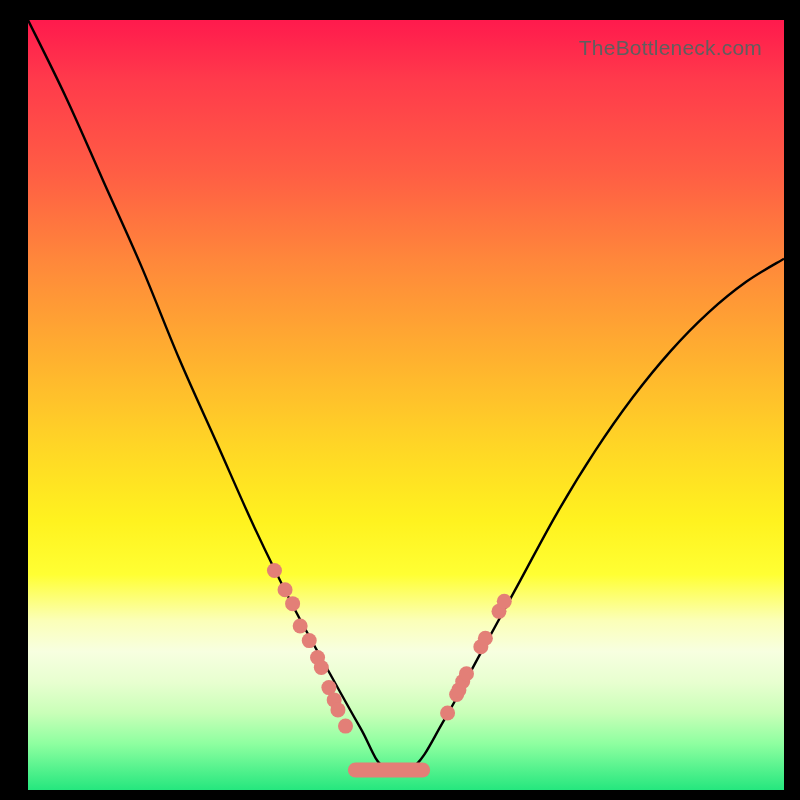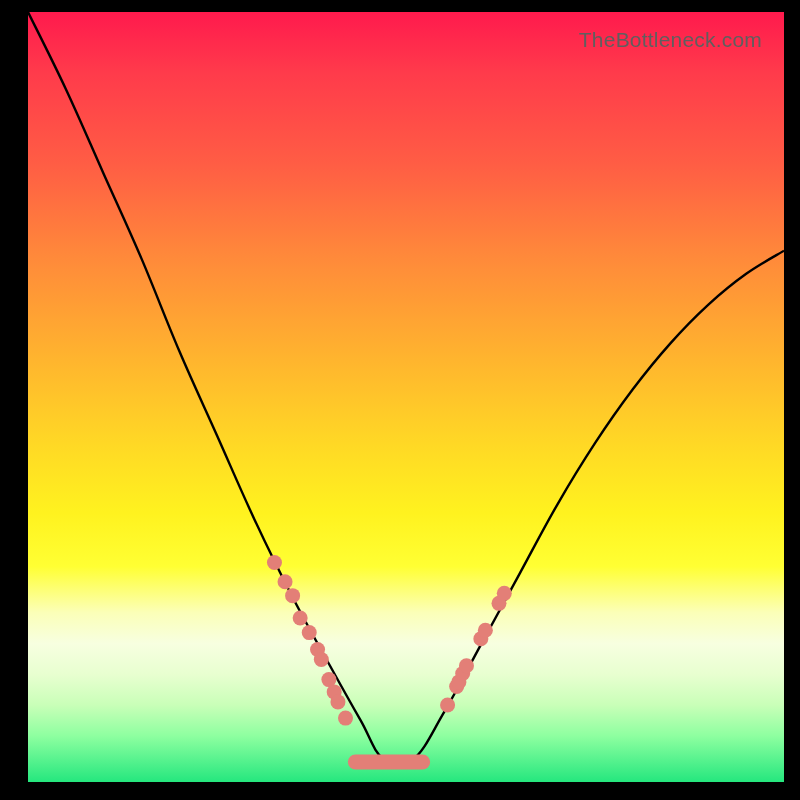--- a/index.html
+++ b/index.html
@@ -13,21 +13,21 @@
   }
   .stage {
     position: relative;
     width: 800px;
     height: 800px;
     background: #000;
   }
   .plot-area {
     position: absolute;
     left: 28px;
-    top: 12px;
+    top: 20px;
     width: 756px;
     height: 770px;
     overflow: hidden;
   }
   .gradient-bg {
     position: absolute;
     inset: 0;
     background: linear-gradient(
       to bottom,
       #ff1a4d 0%,

